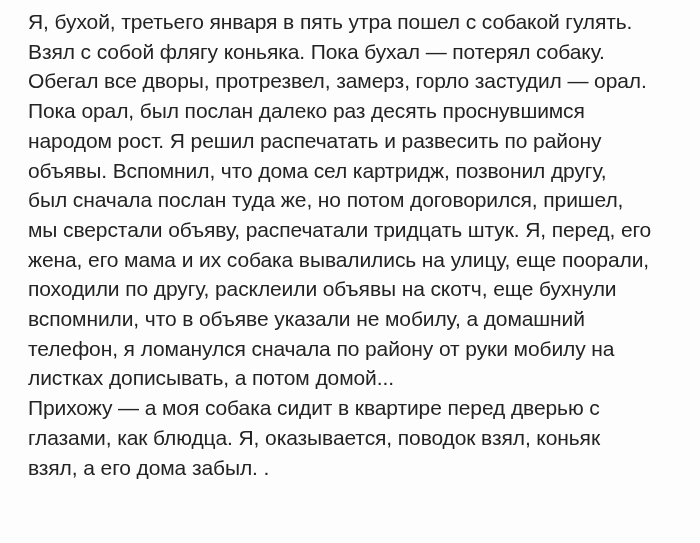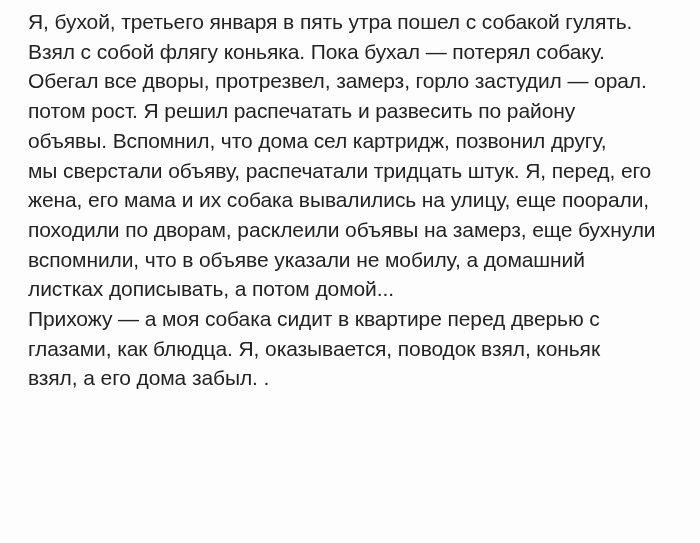--- a/index.html
+++ b/index.html
@@ -32,24 +32,27 @@
   }
 </style>
 </head>
 <body>
 
 <div class="page">
   <div class="story">
     <div class="line">Я, бухой, третьего января в пять утра пошел с собакой гулять.</div>
     <div class="line">Взял с собой флягу коньяка. Пока бухал — потерял собаку.</div>
     <div class="line">Обегал все дворы, протрезвел, замерз, горло застудил — орал.</div>
-    <div class="line">потом рост. Я решил распечатать и развесить по району</div>
+    <div class="line">Пока орал, был послан далеко раз десять проснувшимся</div>
+    <div class="line">народом рост. Я решил распечатать и развесить по району</div>
     <div class="line">объявы. Вспомнил, что дома сел картридж, позвонил другу,</div>
+    <div class="line">был сначала послан туда же, но потом договорился, пришел,</div>
     <div class="line">мы сверстали объяву, распечатали тридцать штук. Я, перед, его</div>
     <div class="line">жена, его мама и их собака вывалились на улицу, еще поорали,</div>
-    <div class="line">походили по дворам, расклеили объявы на замерз, еще бухнули</div>
+    <div class="line">походили по другу, расклеили объявы на скотч, еще бухнули</div>
     <div class="line">вспомнили, что в объяве указали не мобилу, а домашний</div>
+    <div class="line">телефон, я ломанулся сначала по району от руки мобилу на</div>
     <div class="line">листках дописывать, а потом домой...</div>
     <div class="line">Прихожу — а моя собака сидит в квартире перед дверью с</div>
     <div class="line">глазами, как блюдца. Я, оказывается, поводок взял, коньяк</div>
     <div class="line">взял, а его дома забыл. .</div>
   </div>
 </div>
 
 </body></html>

